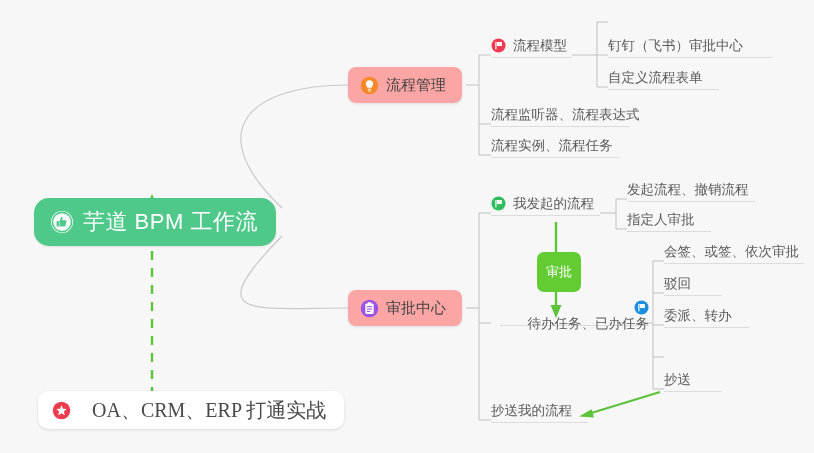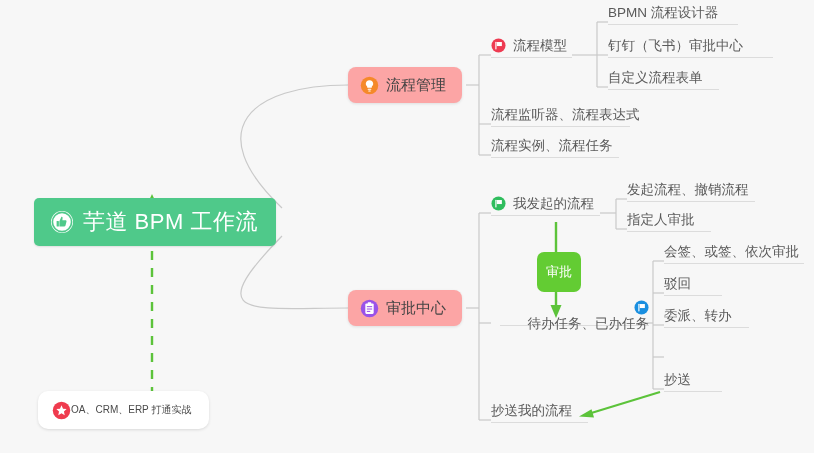--- a/index.html
+++ b/index.html
@@ -32,21 +32,21 @@
   .node {
     position: absolute;
     box-sizing: border-box;
     display: flex;
     align-items: center;
     white-space: nowrap;
   }
   
   .root-node {
     background: #4fc98a;
-    border-radius: 5px;
+    border-radius: 15px;
     padding: 0 18px 0 16px;
     height: 48px;
     box-shadow: 0 1px 2px rgba(0,0,0,0.10);
   }
   .root-label {
     color: #ffffff;
     font-size: 22px;
     letter-spacing: 0.5px;
     margin-left: 9px;
   }
@@ -66,22 +66,23 @@
   
   .promo-node {
     background: #ffffff;
     border-radius: 10px;
     height: 38px;
     padding: 0 18px 0 14px;
     box-shadow: 0 1px 3px rgba(0,0,0,0.12);
   }
   .promo-label {
     color: #4a4a4a;
-    font-size: 10px;
-    margin-left: 0;
+    font-size: 20px;
+    margin-left: 21px;
+    font-family: Liberation Serif, serif;
   }
   
   .leaf-node {
     align-items: flex-end;
     padding-bottom: 3px;
     border-bottom: 1px solid #dcdcdc;
     height: 26px;
   }
   .leaf-label {
     color: #5a5a5a;
@@ -208,23 +209,20 @@
   </div>
 
   <div class="node leaf-node" style="left:491px; top:101px; width:139px;">
     <span class="leaf-label">流程监听器、流程表达式</span>
   </div>
 
   <div class="node leaf-node" style="left:491px; top:132px; width:128px;">
     <span class="leaf-label">流程实例、流程任务</span>
   </div>
 
-  <div class="node leaf-node" style="left:608px; top:-1px; width:130px;">
-    <span class="leaf-label">BPMN 流程设计器</span>
-  </div>
 
   <div class="node leaf-node" style="left:608px; top:32px; width:165px;">
     <span class="leaf-label">钉钉（飞书）审批中心</span>
   </div>
 
   <div class="node leaf-node" style="left:608px; top:64px; width:111px;">
     <span class="leaf-label">自定义流程表单</span>
   </div>
 
   <div class="node card-node" style="left:348px; top:290px;">

